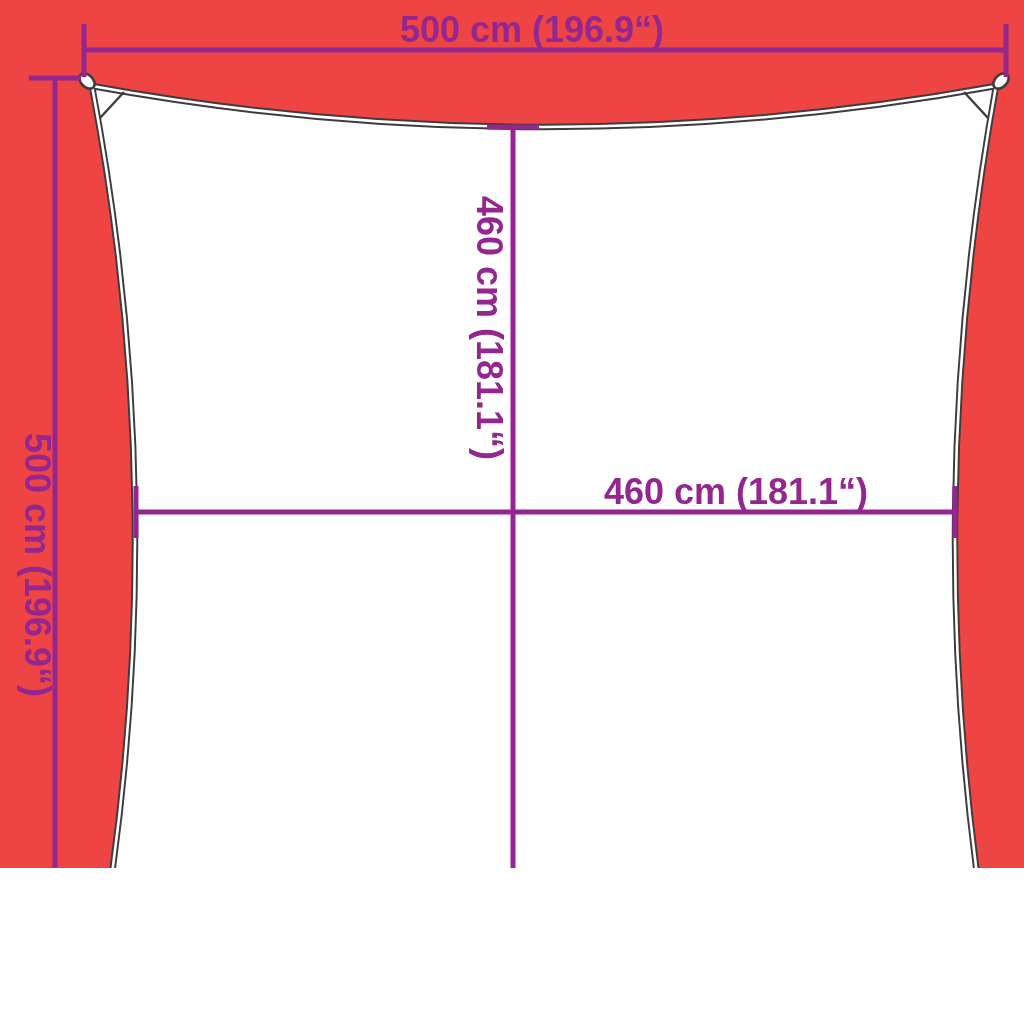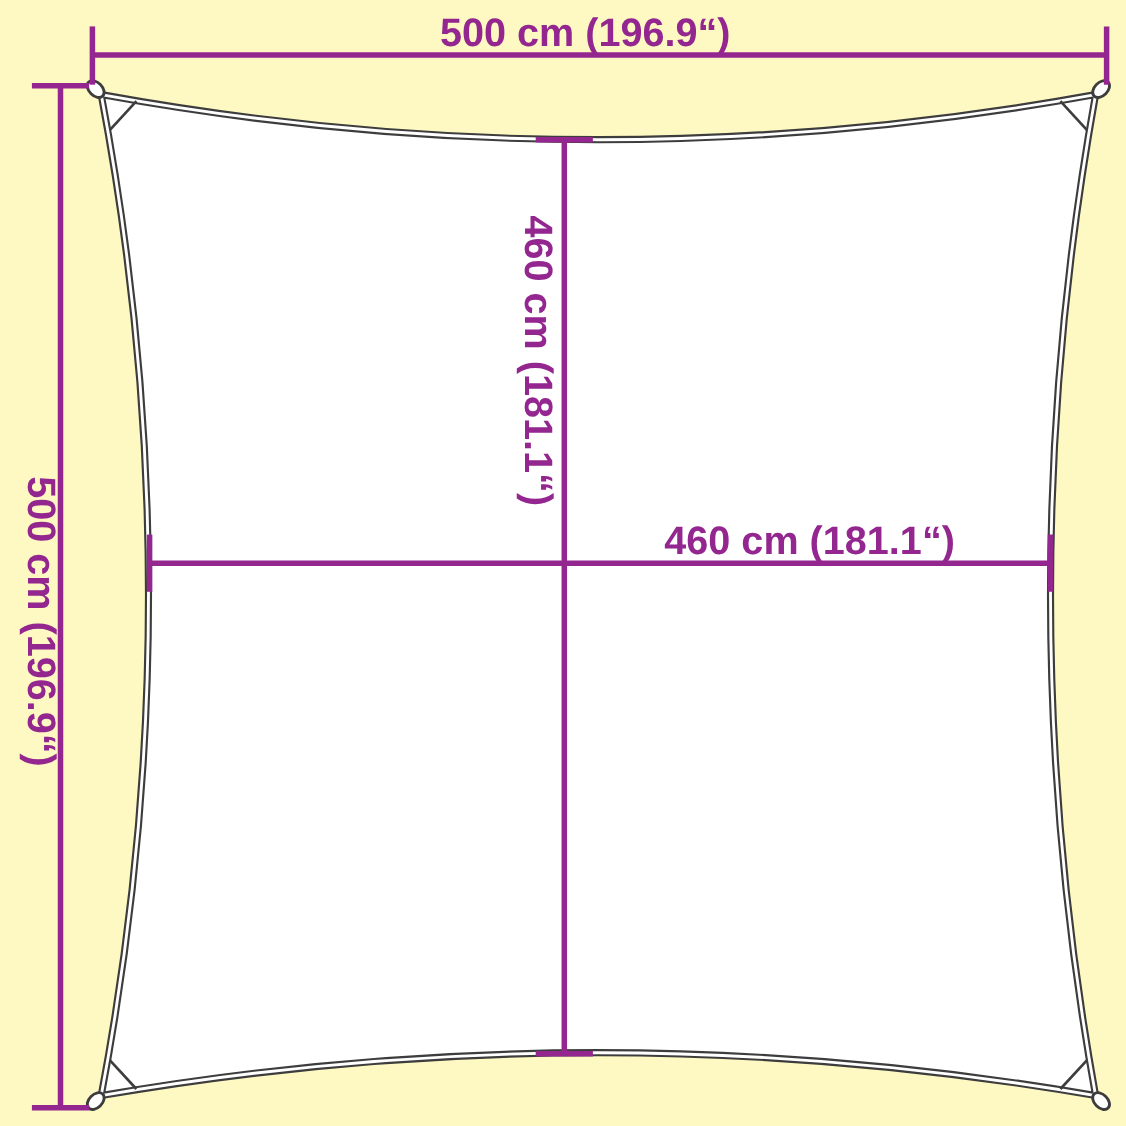--- a/index.html
+++ b/index.html
@@ -3,22 +3,22 @@
 <meta charset="utf-8">
 <style>
   html, body {
     margin: 0;
     padding: 0;
     background: #ffffff;
   }
   .stage {
     position: relative;
     width: 1024px;
-    height: 1024px;
-    background: #fef9c3;
+    height: 868px;
+    background: #ef4444;
     overflow: hidden;
     font-family: "Liberation Sans", "DejaVu Sans", sans-serif;
   }
   svg text.dim-label {
     font-family: "Liberation Sans", "DejaVu Sans", sans-serif;
     font-weight: bold;
     font-size: 36px;
   }
 </style>
 </head>

